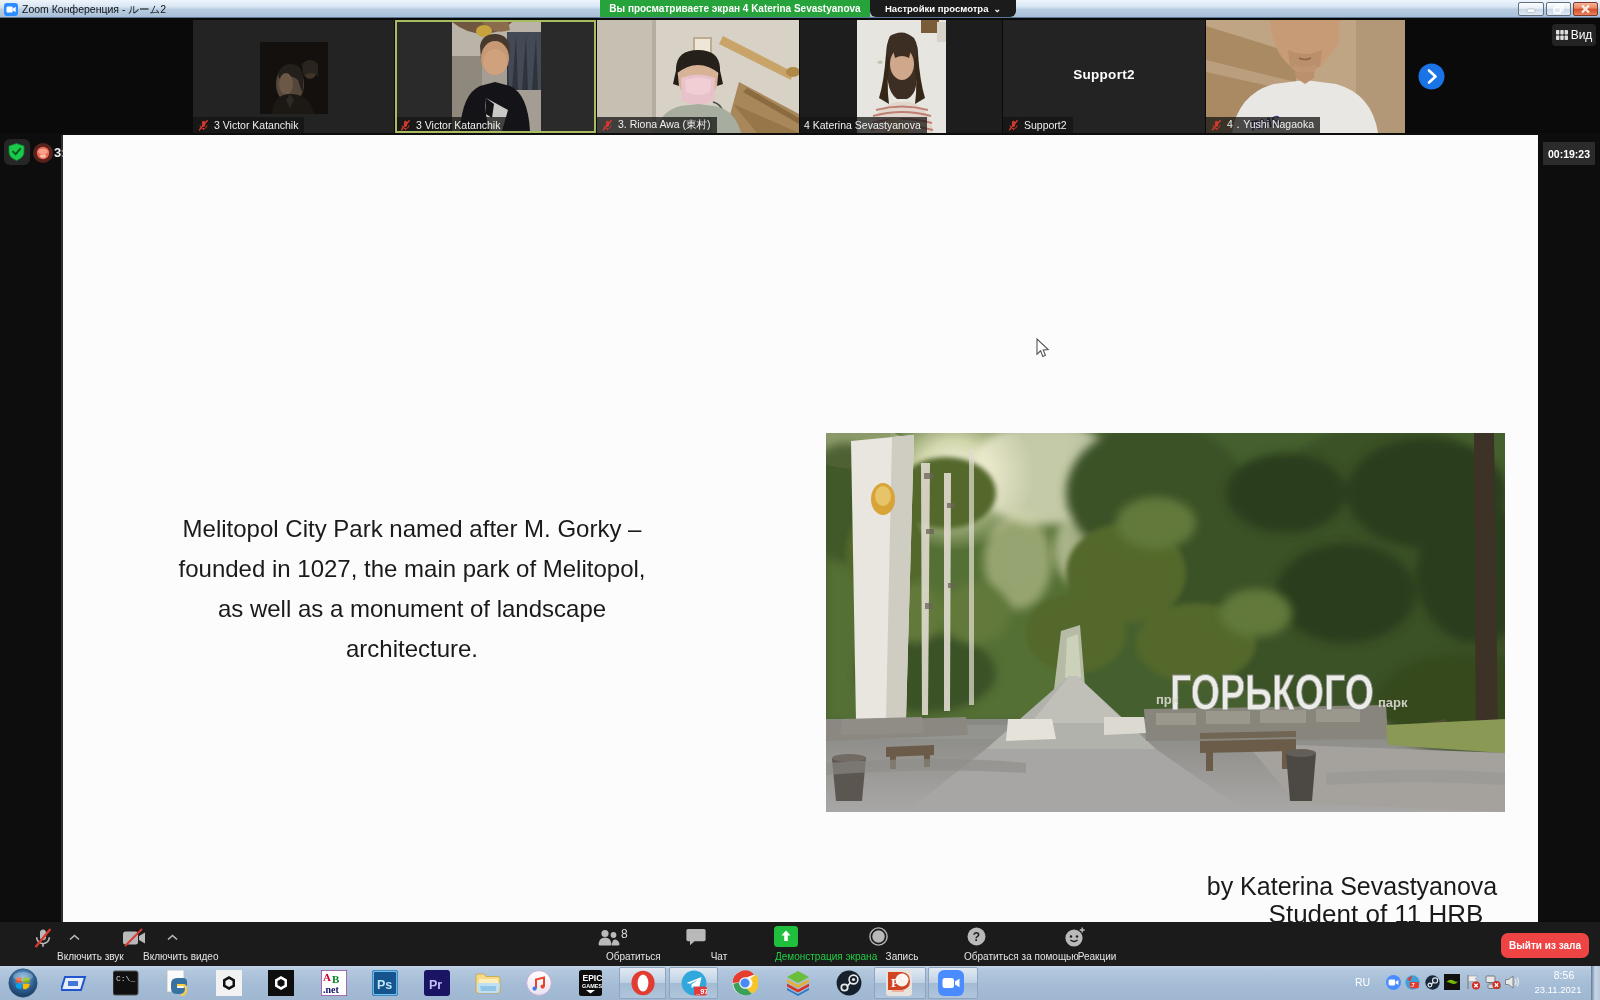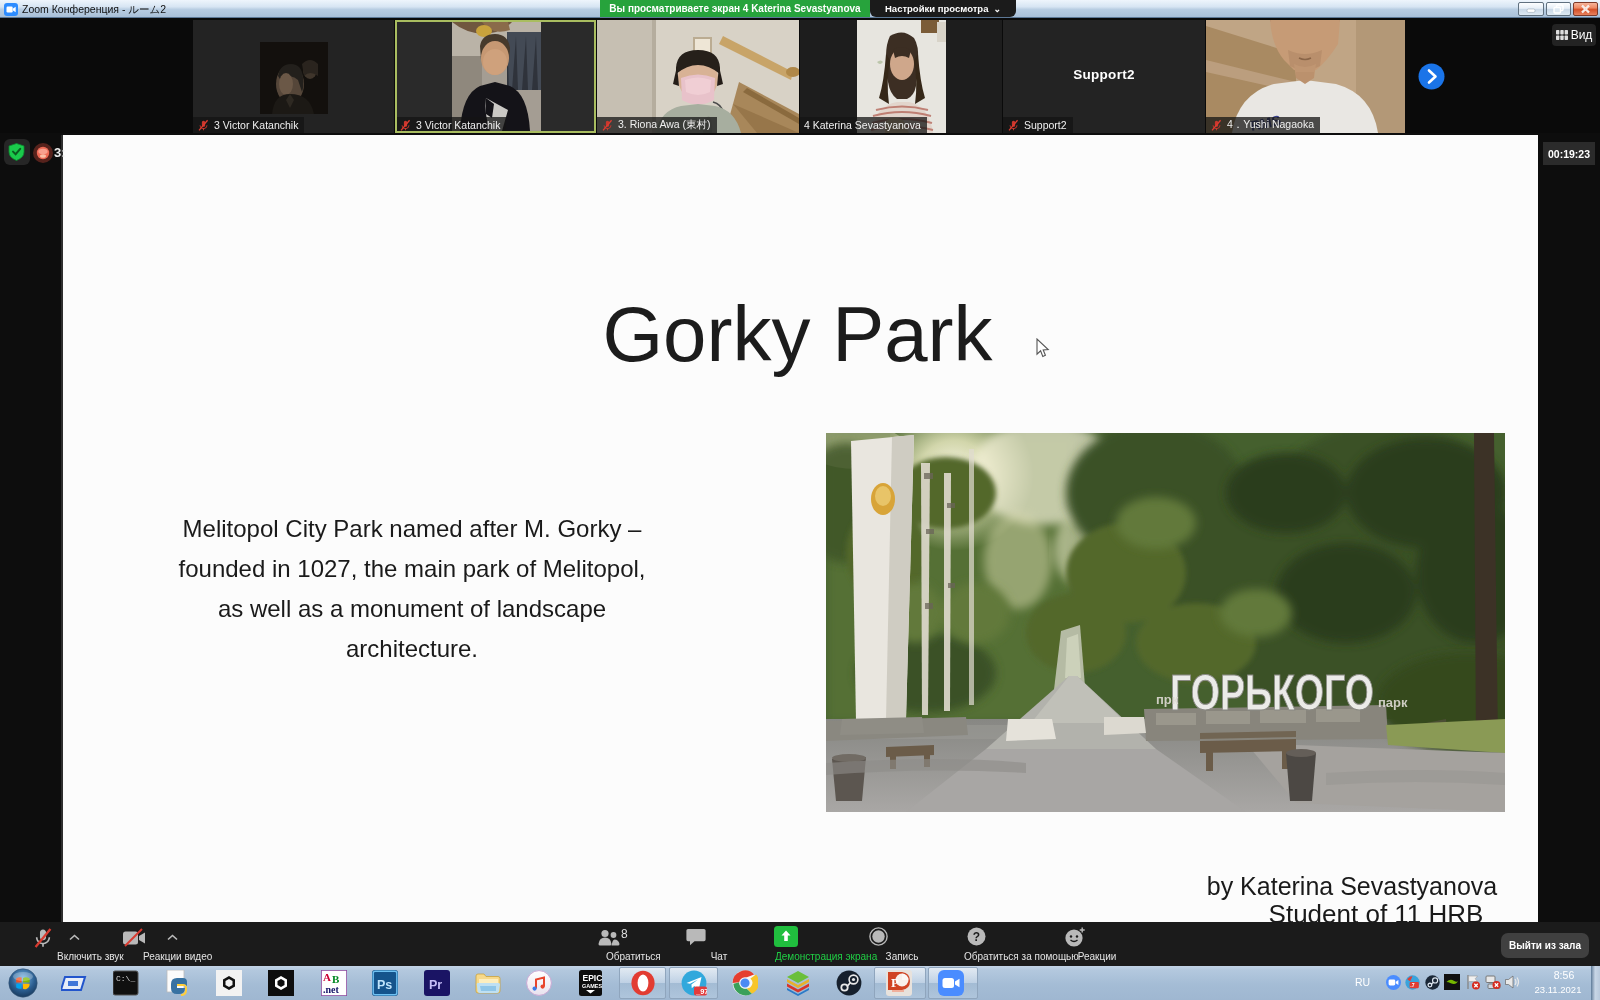--- a/index.html
+++ b/index.html
@@ -228,21 +228,20 @@
           <rect x="8.6" y="0" width="3.4" height="4.4" rx="0.7" fill="#ddd"></rect>
           <rect x="0" y="5.5" width="3.4" height="4.4" rx="0.7" fill="#ddd"></rect>
           <rect x="4.3" y="5.5" width="3.4" height="4.4" rx="0.7" fill="#ddd"></rect>
           <rect x="8.6" y="5.5" width="3.4" height="4.4" rx="0.7" fill="#ddd"></rect>
         </svg>Вид
     </div>
   </div>
 
   <div id="main" class="abs">
     <div id="slide" class="abs">
-      <div id="slide-title" class="abs">Gorky Park</div>
       <div id="slide-body" class="abs">Melitopol City Park named after M. Gorky –<br>founded in 1027, the main park of Melitopol,<br>as well as a monument of landscape<br>architecture.</div>
       <div id="byline" class="abs">by Katerina Sevastyanova</div>
       <div id="studline" class="abs">Student of 11 HRB</div>
       <div id="photo" class="abs"><svg width="679" height="379" viewBox="0 0 679 379">
         <defs>
           <radialGradient id="glow" cx="32%" cy="22%" r="40%">
             <stop offset="0%" stop-color="#fdfbee"></stop>
                 <stop offset="45%" stop-color="#e8e8c0" stop-opacity=".85"></stop>
                 <stop offset="100%" stop-color="#e8e8c0" stop-opacity="0"></stop>
           </radialGradient>
@@ -376,21 +375,21 @@
     <div class="titem" style="left:9px;top:29px;text-align:left">Включить звук</div>
 
     <svg class="abs" style="left:122px;top:6px" width="25" height="20" viewBox="0 0 25 20">
       <rect x="1" y="3.5" width="15" height="13" rx="2.5" fill="#b9b9b9"></rect>
       <path d="M17 8 L23 4.5 V15.5 L17 12 Z" fill="#b9b9b9"></path>
       <line x1="3" y1="18" x2="20" y2="1" stroke="#d83b30" stroke-width="1.9"></line>
     </svg>
     <svg class="abs" style="left:167px;top:12px" width="11" height="7" viewBox="0 0 11 7">
         <path d="M1 5.5 L5.5 1.5 L10 5.5" stroke="#bbb" stroke-width="1.6" fill="none"></path>
       </svg>
-    <div class="titem" style="left:95px;top:29px;text-align:left">Реакции видео</div>
+    <div class="titem" style="left:95px;top:29px;text-align:left">Включить видео</div>
 
     <svg class="abs" style="left:598px;top:7px" width="22" height="17" viewBox="0 0 22 17">
       <circle cx="7" cy="4.5" r="3.6" fill="#b9b9b9"></circle>
       <path d="M0.5 15 Q1.5 8.6 7 8.6 Q12.5 8.6 13.5 15 Q13.5 16.6 12 16.6 L2 16.6 Q0.5 16.6 0.5 15 Z" fill="#b9b9b9"></path>
       <circle cx="15.5" cy="6" r="2.9" fill="#b9b9b9"></circle>
       <path d="M13.5 16.6 Q14.5 10.4 16.5 10.4 Q20.5 10.4 21.5 15 Q21.5 16.6 20 16.6 Z" fill="#b9b9b9"></path>
     </svg>
     <div class="abs" style="left:621px;top:5px;color:#ddd;font-size:12px">8</div>
     <div class="titem" style="left:558px;top:29px;width:100px">Обратиться</div>
 
@@ -419,21 +418,21 @@
 
     <svg class="abs" style="left:1064px;top:5px" width="22" height="20" viewBox="0 0 22 20">
       <circle cx="10" cy="11" r="8.6" fill="#b9b9b9"></circle>
       <circle cx="7" cy="9.5" r="1.2" fill="#1b1b1b"></circle>
       <circle cx="13" cy="9.5" r="1.2" fill="#1b1b1b"></circle>
       <path d="M6.5 13 Q10 16 13.5 13" stroke="#1b1b1b" stroke-width="1.3" fill="none"></path>
       <path d="M18.2 0.5 v5 M15.7 3 h5" stroke="#b9b9b9" stroke-width="1.4"></path>
     </svg>
     <div class="titem" style="left:1023px;top:29px;width:100px">Реакции</div>
 
-    <div class="abs" style="left:1501px;top:11px;width:88px;height:25px;background:#404040;border-radius:7px;color:#fff;font-size:10px;font-weight:bold;display:flex;align-items:center;justify-content:center;white-space:nowrap">Выйти из зала</div>
+    <div class="abs" style="left:1501px;top:11px;width:88px;height:25px;background:#ef4444;border-radius:7px;color:#fff;font-size:10px;font-weight:bold;display:flex;align-items:center;justify-content:center;white-space:nowrap">Выйти из зала</div>
   </div>
 
   <div id="taskbar" class="abs">
 
     <svg class="abs" style="left:8px;top:2px" width="30" height="30" viewBox="0 0 30 30">
       <defs>
           <radialGradient id="orb" cx="50%" cy="35%" r="75%">
         <stop offset="0%" stop-color="#7ab8e8"></stop>
             <stop offset="55%" stop-color="#2b5d8f"></stop>
             <stop offset="100%" stop-color="#122c49"></stop>

